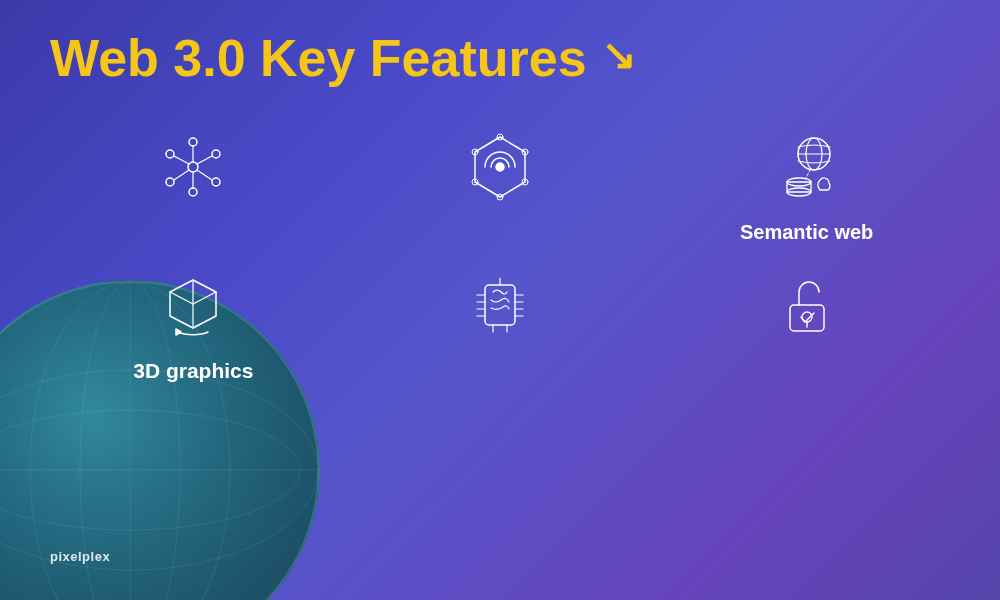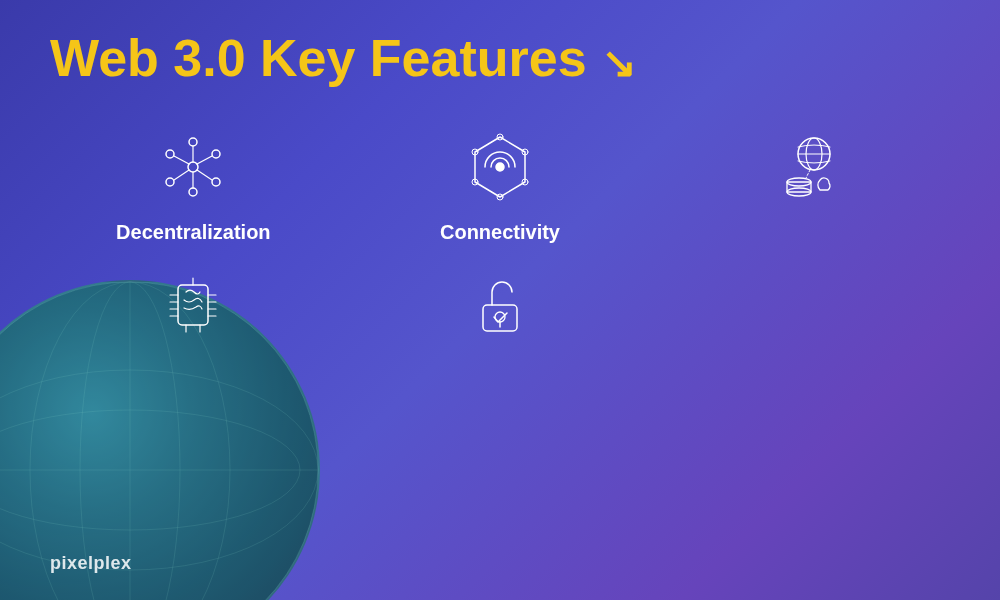--- a/index.html
+++ b/index.html
@@ -44,21 +44,21 @@
     }
 
     .content {
       position: relative;
       z-index: 10;
       padding: 30px 50px;
     }
 
     .title-row {
       display: flex;
-      align-items: flex-end;
+      align-items: flex-start;
       gap: 15px;
       margin-bottom: 40px;
     }
 
     .main-title {
       font-size: 52px;
       font-weight: 900;
       color: #f5c518;
       line-height: 1.1;
     }
@@ -109,24 +109,24 @@
       line-height: 1.3;
     }
 
     .feature-label.bold-label {
       font-weight: 800;
       font-size: 21px;
     }
 
     .branding {
       position: absolute;
-      bottom: 26px;
+      bottom: 36px;
       left: 50px;
       color: rgba(255,255,255,0.7);
-      font-size: 18px;
+      font-size: 13px;
       font-weight: 500;
       letter-spacing: 0.5px;
       z-index: 20;
     }
 
     .branding span {
       font-weight: 700;
       color: rgba(255,255,255,0.85);
     }
   </style>
@@ -168,42 +168,40 @@
             <circle cx="12" cy="22" r="4" stroke="white" stroke-width="1.5" fill="none"></circle>
 
             <line x1="35" y1="30" x2="35" y2="14" stroke="white" stroke-width="1.2"></line>
             <line x1="39" y1="32" x2="54" y2="24" stroke="white" stroke-width="1.2"></line>
             <line x1="39" y1="38" x2="54" y2="48" stroke="white" stroke-width="1.2"></line>
             <line x1="35" y1="40" x2="35" y2="56" stroke="white" stroke-width="1.2"></line>
             <line x1="31" y1="38" x2="16" y2="48" stroke="white" stroke-width="1.2"></line>
             <line x1="31" y1="32" x2="16" y2="24" stroke="white" stroke-width="1.2"></line>
           </svg>
         </div>
-        <span class="feature-label">Decentralization</span>
       </div>
 
       <div class="feature-item">
         <div class="feature-icon">
           <svg viewBox="0 0 70 70">
 
             <polygon points="35,5 60,20 60,50 35,65 10,50 10,20" stroke="white" stroke-width="1.5" fill="none"></polygon>
 
             <circle cx="35" cy="35" r="4" stroke="white" stroke-width="1.5" fill="white"></circle>
             <path d="M26,35 a9,9 0 0,1 18,0" stroke="white" stroke-width="1.5" fill="none"></path>
             <path d="M20,35 a15,15 0 0,1 30,0" stroke="white" stroke-width="1.5" fill="none"></path>
 
             <circle cx="35" cy="5" r="3" stroke="white" stroke-width="1" fill="none"></circle>
             <circle cx="60" cy="20" r="3" stroke="white" stroke-width="1" fill="none"></circle>
             <circle cx="60" cy="50" r="3" stroke="white" stroke-width="1" fill="none"></circle>
             <circle cx="35" cy="65" r="3" stroke="white" stroke-width="1" fill="none"></circle>
             <circle cx="10" cy="50" r="3" stroke="white" stroke-width="1" fill="none"></circle>
             <circle cx="10" cy="20" r="3" stroke="white" stroke-width="1" fill="none"></circle>
           </svg>
         </div>
-        <span class="feature-label">Connectivity</span>
       </div>
 
       <div class="feature-item">
         <div class="feature-icon">
           <svg viewBox="0 0 70 70">
 
             <circle cx="42" cy="22" r="16" stroke="white" stroke-width="1.5" fill="none"></circle>
             <ellipse cx="42" cy="22" rx="8" ry="16" stroke="white" stroke-width="1.2" fill="none"></ellipse>
             <line x1="26" y1="22" x2="58" y2="22" stroke="white" stroke-width="1.2"></line>
             <path d="M26,15 q16,-4 32,0" stroke="white" stroke-width="1" fill="none"></path>
@@ -211,22 +209,38 @@
 
             <ellipse cx="27" cy="50" rx="12" ry="4" stroke="white" stroke-width="1.3" fill="none"></ellipse>
             <rect x="15" y="50" width="24" height="10" stroke="white" stroke-width="1.3" fill="none"></rect>
             <ellipse cx="27" cy="60" rx="12" ry="4" stroke="white" stroke-width="1.3" fill="none"></ellipse>
 
             <path d="M48,58 a7,7 0 0,1 0,-10 a5,5 0 0,1 9,3 a5,5 0 0,1 -1,7 Z" stroke="white" stroke-width="1.3" fill="none"></path>
 
             <line x1="38" y1="38" x2="34" y2="46" stroke="white" stroke-width="1" stroke-dasharray="2,2"></line>
           </svg>
         </div>
-      </div>
-
+        <span class="feature-label">Semantic web</span>
+      </div>
+
+      <div class="feature-item">
+        <div class="feature-icon">
+          <svg viewBox="0 0 70 70">
+
+            <polygon points="35,10 58,22 58,46 35,58 12,46 12,22" stroke="white" stroke-width="1.5" fill="none"></polygon>
+            <polyline points="35,10 35,34 12,22" stroke="white" stroke-width="1.2" fill="none"></polyline>
+            <line x1="35" y1="34" x2="58" y2="22" stroke="white" stroke-width="1.2"></line>
+            <line x1="35" y1="34" x2="35" y2="58" stroke="white" stroke-width="1.2"></line>
+
+            <path d="M20,62 a18,6 0 0,0 30,0" stroke="white" stroke-width="1.5" fill="none"></path>
+            <polygon points="18,59 18,65 23,62" fill="white"></polygon>
+          </svg>
+        </div>
+        <span class="feature-label bold-label">3D graphics</span>
+      </div>
 
       <div class="feature-item">
         <div class="feature-icon">
           <svg viewBox="0 0 70 70">
 
             <rect x="20" y="15" width="30" height="40" rx="4" stroke="white" stroke-width="1.5" fill="none"></rect>
 
             <line x1="20" y1="25" x2="12" y2="25" stroke="white" stroke-width="1.2"></line>
             <line x1="20" y1="32" x2="12" y2="32" stroke="white" stroke-width="1.2"></line>
             <line x1="20" y1="39" x2="12" y2="39" stroke="white" stroke-width="1.2"></line>

